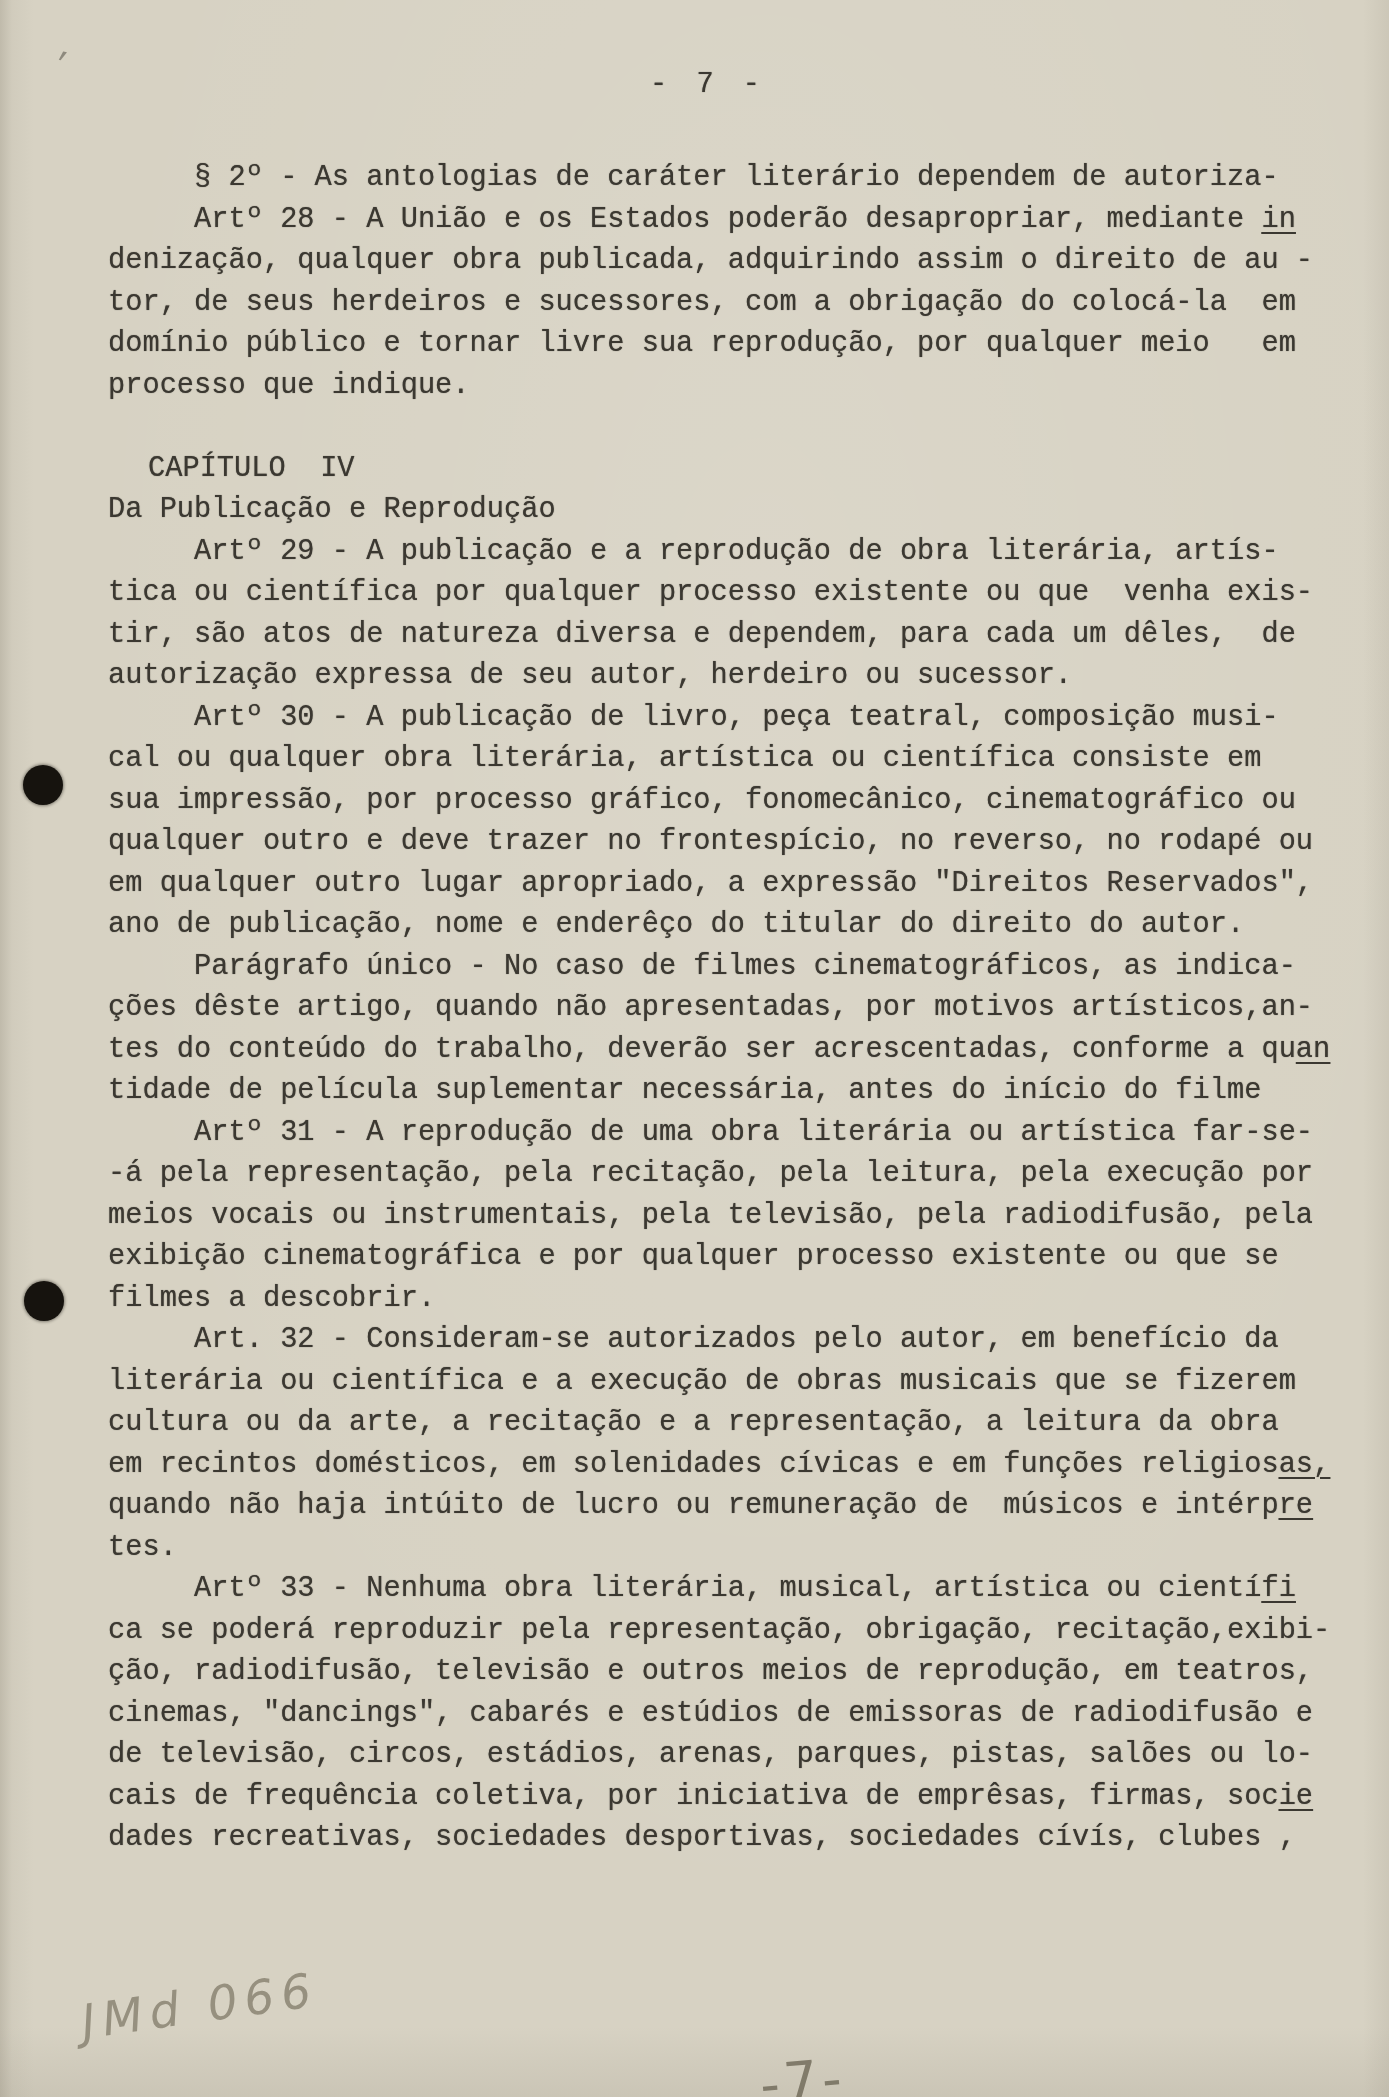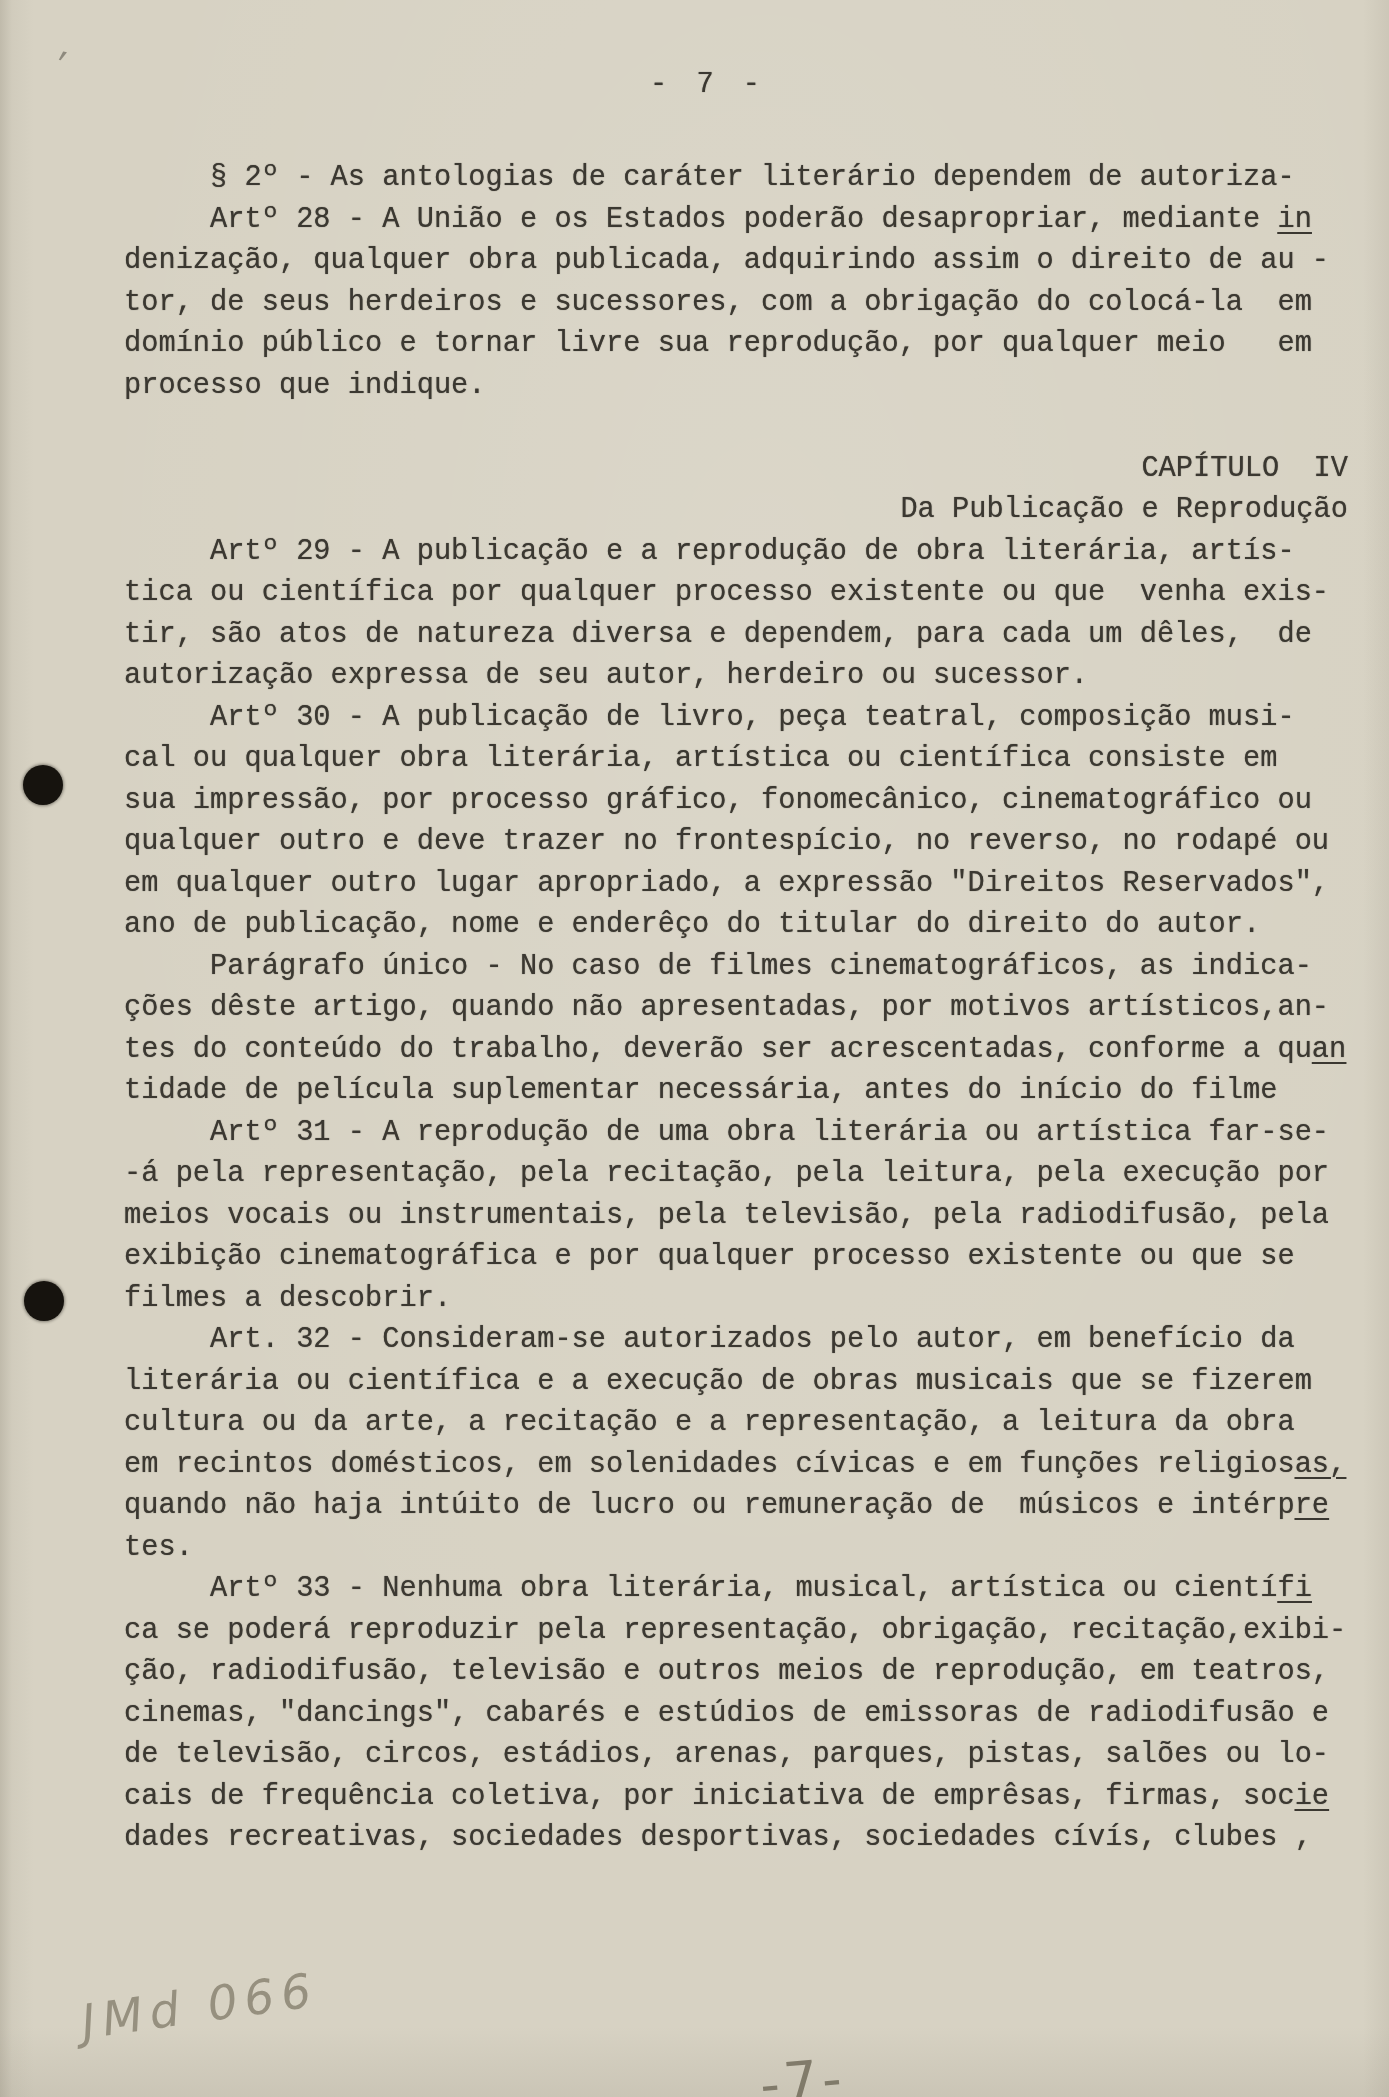--- a/index.html
+++ b/index.html
@@ -25,22 +25,22 @@
     letter-spacing:6px;
     text-shadow:0 0 1px rgba(55,52,46,.75);
   }
   .textblock{
     position:absolute;
     top:157px;left:108px;width:1240px;
     font-size:28.7px;
     line-height:41.5px;
     text-shadow:0 0 1px rgba(55,52,46,.75);
   }
-  .line{white-space:pre;height:41.5px;margin-left:16px;}
-  .line.center{text-align:right;}
+  .line{white-space:pre;height:41.5px;}
+  .line.center{text-align:left;}
   .line u{text-decoration:underline;text-underline-offset:5px;text-decoration-thickness:2px;}
   .hole-dot{
     position:absolute;
     width:40px;height:40px;border-radius:50%;
     background:#16130e;
     box-shadow:0 0 3px 1px rgba(22,19,14,.45);
   }
   .hole-dot.d1{left:23px;top:765px;}
   .hole-dot.d2{left:24px;top:1281px;}
   .handwritten-code{

